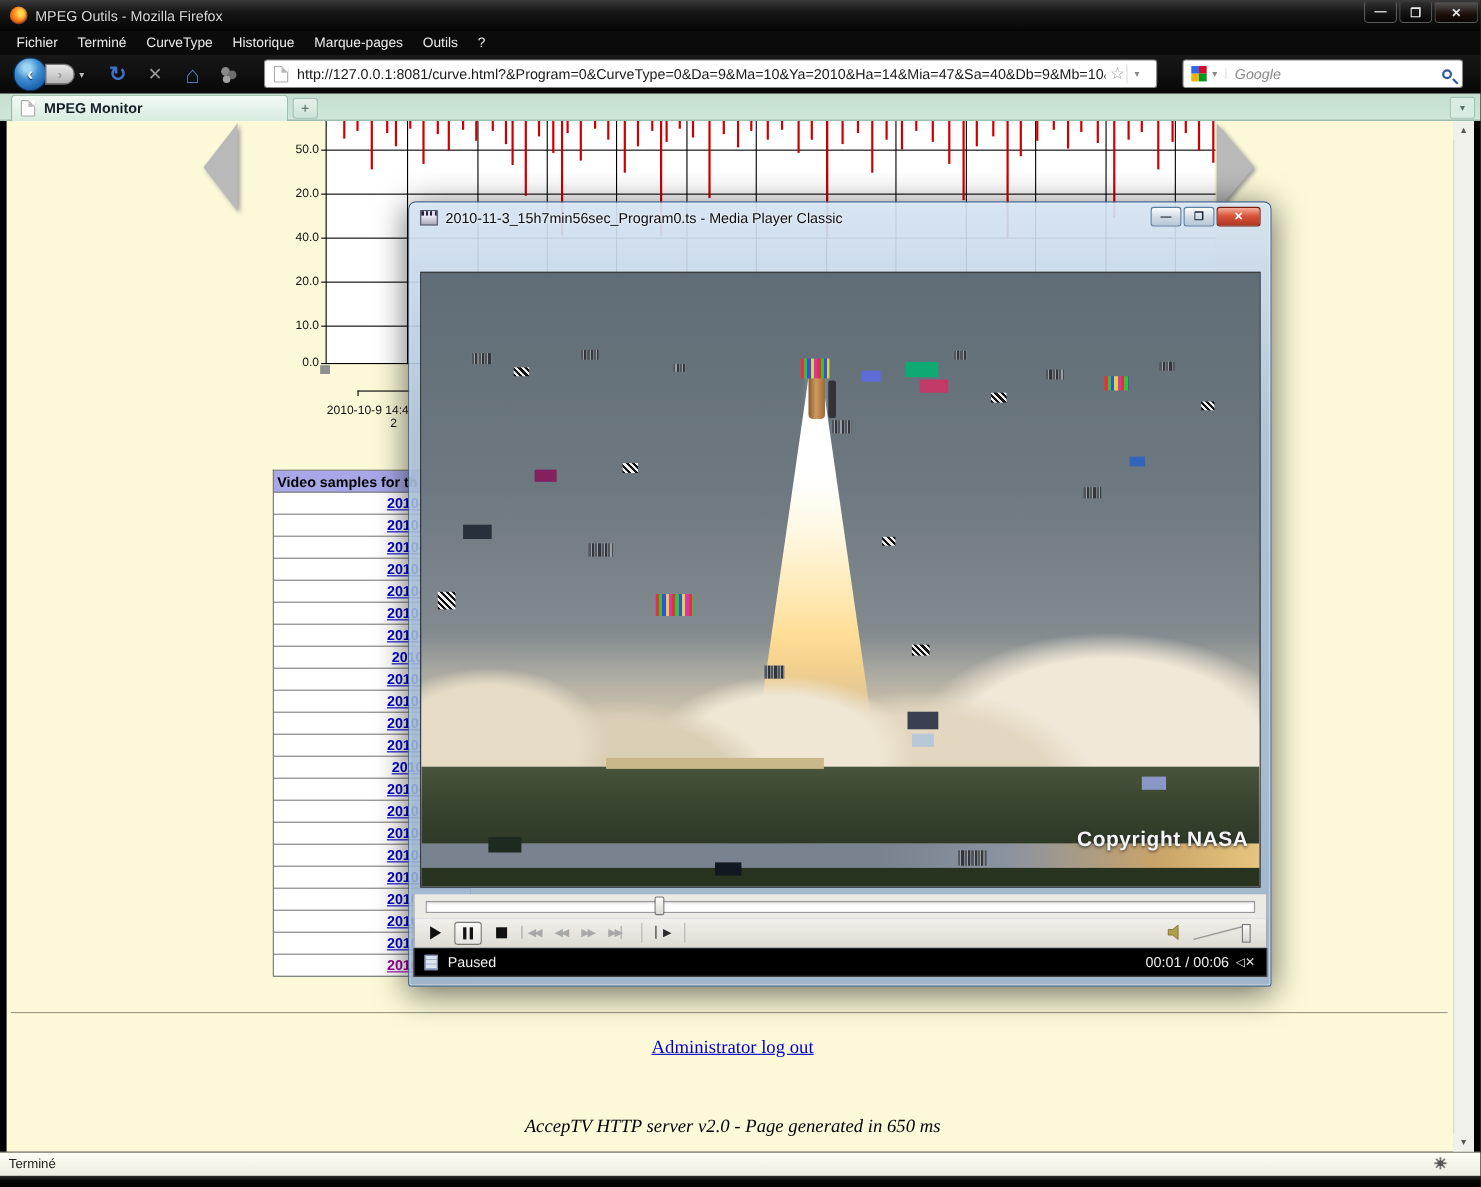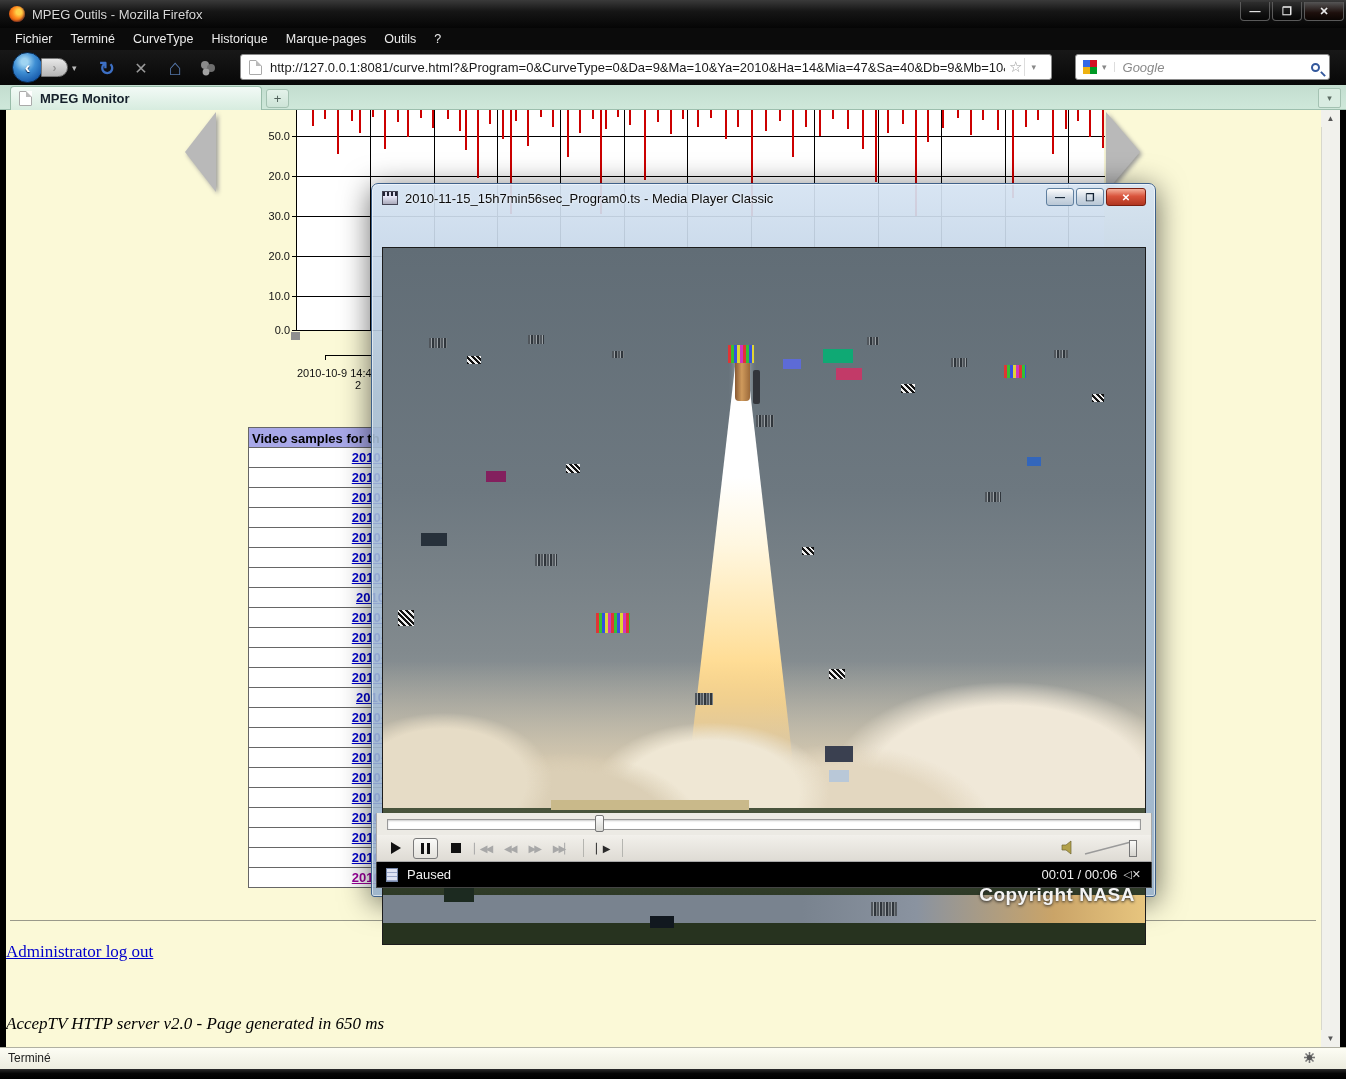--- a/index.html
+++ b/index.html
@@ -62,21 +62,21 @@
   .arrowR{left:1100px;top:2px;width:0;height:0;border-top:40px solid transparent;border-bottom:40px solid transparent;border-left:34px solid #b9b9b9;filter:drop-shadow(2px 2px 2px #999)}
   .miniaxis{left:319px;top:245px;width:48px;height:5px;border-top:1px solid #000;border-left:1px solid #000}
   .datelab{left:291px;top:257px;width:76px;font-size:11px;color:#111;line-height:12px}
   .datelab .l2{text-align:right;padding-right:12px}
   .vtable{left:242px;top:317px;width:180px;border:1px solid #666;border-bottom:none}
   .vtable .hdr{height:20px;background:#a8a8e8;border-bottom:1px solid #666;font-size:13px;font-weight:bold;color:#000;padding:3px 0 0 3px;white-space:nowrap;overflow:hidden}
   .vtable .row{height:20px;background:#fff;border-bottom:1px solid #666;font-size:13px;font-weight:bold;text-align:right;padding:2px 42px 0 0;white-space:nowrap}
   .vtable .row span{color:#0000cc;text-decoration:underline}
   .vtable .row.visited span{color:#990099}
   .hrline{left:4px;top:810px;width:1306px;height:0;border-top:1px solid #9a9a8a}
-  .serifC{left:0;width:1320px;font-family:"Liberation Serif",serif;font-size:17px;color:#000}
+  .serifC{left:0;width:1320px;text-align:center;font-family:"Liberation Serif",serif;font-size:17px;color:#000}
   .loglink{color:#0000cc;text-decoration:underline}
   .pscroll{left:1315px;top:0;width:19px;height:937px;background:#f1f1ec;border-left:1px solid #d8d8cc}
   .sarrow{left:1315px;width:19px;height:17px;background:#f1f1ec;color:#555;font-size:8px;display:flex;align-items:center;justify-content:center}
 
   
   .statusbar{left:0;top:1047px;width:1346px;height:22px;background:linear-gradient(180deg,#fdfdf4,#ececdf);border-top:1px solid #b0b0a2}
   .statustext{left:8px;top:1051px;font-size:12px;color:#222}
   .taskbar{left:0;top:1069px;width:1346px;height:10px;background:linear-gradient(180deg,#2a2a2a,#060606 45%,#000)}
 
   
@@ -85,21 +85,21 @@
     box-shadow:0 5px 30px rgba(0,0,0,.6), inset 0 0 0 1px rgba(255,255,255,.55);z-index:50}
   .mpc-title{left:0;top:0;width:100%;height:28px;display:flex;align-items:center}
   .mpc-icon{width:16px;height:14px;margin:0 7px 0 10px;border:1px solid #445;background:linear-gradient(180deg,#eef 30%,#aab);position:relative}
   .mpc-icon:before{content:"";position:absolute;left:0;top:0;width:100%;height:4px;background:repeating-linear-gradient(90deg,#223 0 2px,#dde 2px 4px)}
   .mpc-title .t{font-size:13px;color:#0a0a0a;text-shadow:0 0 3px #fff}
   .mpcbtn{top:4px;height:18px;border:1px solid #5f7f9f;border-radius:3px;background:linear-gradient(180deg,#fdfdfd,#cfd9e4 55%,#b9c7d6);
     display:flex;align-items:center;justify-content:center;font-size:10px;color:#123;font-weight:bold}
   .mpcbtn.closeb{background:linear-gradient(180deg,#f5b09a,#d9543c 45%,#b03620);border-color:#7a1f10;color:#fff}
   .mpc-menu{left:4px;top:30px;width:776px;height:22px;background:#f1f1f1;border:1px solid #9a9a9a;display:flex;align-items:center;padding-left:4px}
   .mpc-menu .mi{font-size:13px;color:#000;padding:1px 10px}
-  .video{left:10px;top:63px;width:764px;height:698px;border:1px solid #1c1c1c;background:linear-gradient(180deg,#616d76 0%,#6d7880 35%,#828a8e 58%,#9aa0a0 72%);overflow:hidden}
+  .video{left:10px;top:63px;width:764px;height:560px;border:1px solid #1c1c1c;background:linear-gradient(180deg,#616d76 0%,#6d7880 35%,#828a8e 58%,#9aa0a0 72%);overflow:hidden}
   .flame{left:37%;top:17%;width:20%;height:57%;
     background:linear-gradient(180deg,#fff 0 28%,#fff7e0 45%,#ffe6ae 65%,#ffd27a 85%,#f4c36c);
     clip-path:polygon(46% 0,54% 0,84% 100%,16% 100%);filter:drop-shadow(0 0 22px rgba(255,226,150,.95))}
   .tank{left:46.2%;top:14.8%;width:15px;height:50px;border-radius:7px 7px 4px 4px;background:linear-gradient(90deg,#8a5a33,#cf9a5c 45%,#9c6a3a);box-shadow:0 0 6px rgba(255,255,255,.4)}
   .orbiter{left:48.6%;top:17.5%;width:7px;height:34px;background:#32343a;border-radius:2px}
   .smoke{left:0;top:52%;width:100%;height:41%;
     background:
       radial-gradient(ellipse 150px 95px at 8% 60%,#e6dcc6 0 55%,rgba(230,220,198,0) 72%),
       radial-gradient(ellipse 190px 110px at 24% 78%,#dbcfb6 0 55%,rgba(219,207,182,0) 72%),
       radial-gradient(ellipse 170px 100px at 43% 64%,#efe7d4 0 52%,rgba(239,231,212,0) 70%),
@@ -278,21 +278,21 @@
       <div class="abs spike" style="left: 768px; height: 19px;"></div>
       <div class="abs spike" style="left: 780px; height: 11px;"></div>
       <div class="abs spike" style="left: 792px; height: 27px;"></div>
       <div class="abs spike" style="left: 805px; height: 38px;"></div>
     </div>
   <div id="ylabels">
       <div class="abs ylab" style="left: 244px; top: 20px;">50.0</div>
       <div class="abs ytick" style="left: 286px; top: 26px;"></div>
       <div class="abs ylab" style="left: 244px; top: 60px;">20.0</div>
       <div class="abs ytick" style="left: 286px; top: 66px;"></div>
-      <div class="abs ylab" style="left: 244px; top: 100px;">30.0</div>
+      <div class="abs ylab" style="left: 244px; top: 100px;">40.0</div>
       <div class="abs ytick" style="left: 286px; top: 106px;"></div>
       <div class="abs ylab" style="left: 244px; top: 140px;">20.0</div>
       <div class="abs ytick" style="left: 286px; top: 146px;"></div>
       <div class="abs ylab" style="left: 244px; top: 180px;">10.0</div>
       <div class="abs ytick" style="left: 286px; top: 186px;"></div>
       <div class="abs ylab" style="left: 244px; top: 214px;">0.0</div>
       <div class="abs ytick" style="left: 286px; top: 220px;"></div>
     </div>
   <div class="abs dragsq"></div>
   <div class="abs arrowL"></div>
@@ -336,21 +336,21 @@
   <div class="abs serifC" style="top:904px;font-style:italic">AccepTV HTTP server v2.0 - Page generated in 650 ms</div>
 
   <div class="abs pscroll"></div>
   <div class="abs sarrow" style="top:0">▲</div>
   <div class="abs sarrow" style="top:920px">▼</div>
 </div>
 
 <div class="abs mpc">
   <div class="abs mpc-title">
     <span class="mpc-icon"></span>
-    <span class="t">2010-11-15_15h7min56sec_Program0.ts - Media Player Classic</span>
+    <span class="t">2010-11-3_15h7min56sec_Program0.ts - Media Player Classic</span>
   </div>
   <div class="abs mpcbtn" style="left:674px;width:28px">—</div>
   <div class="abs mpcbtn" style="left:704px;width:28px">❐</div>
   <div class="abs mpcbtn closeb" style="left:734px;width:40px">✕</div>
 
 
   <div class="abs video" id="video">
     <div class="abs flame"></div>
     <div class="abs tank"></div>
     <div class="abs orbiter"></div>

